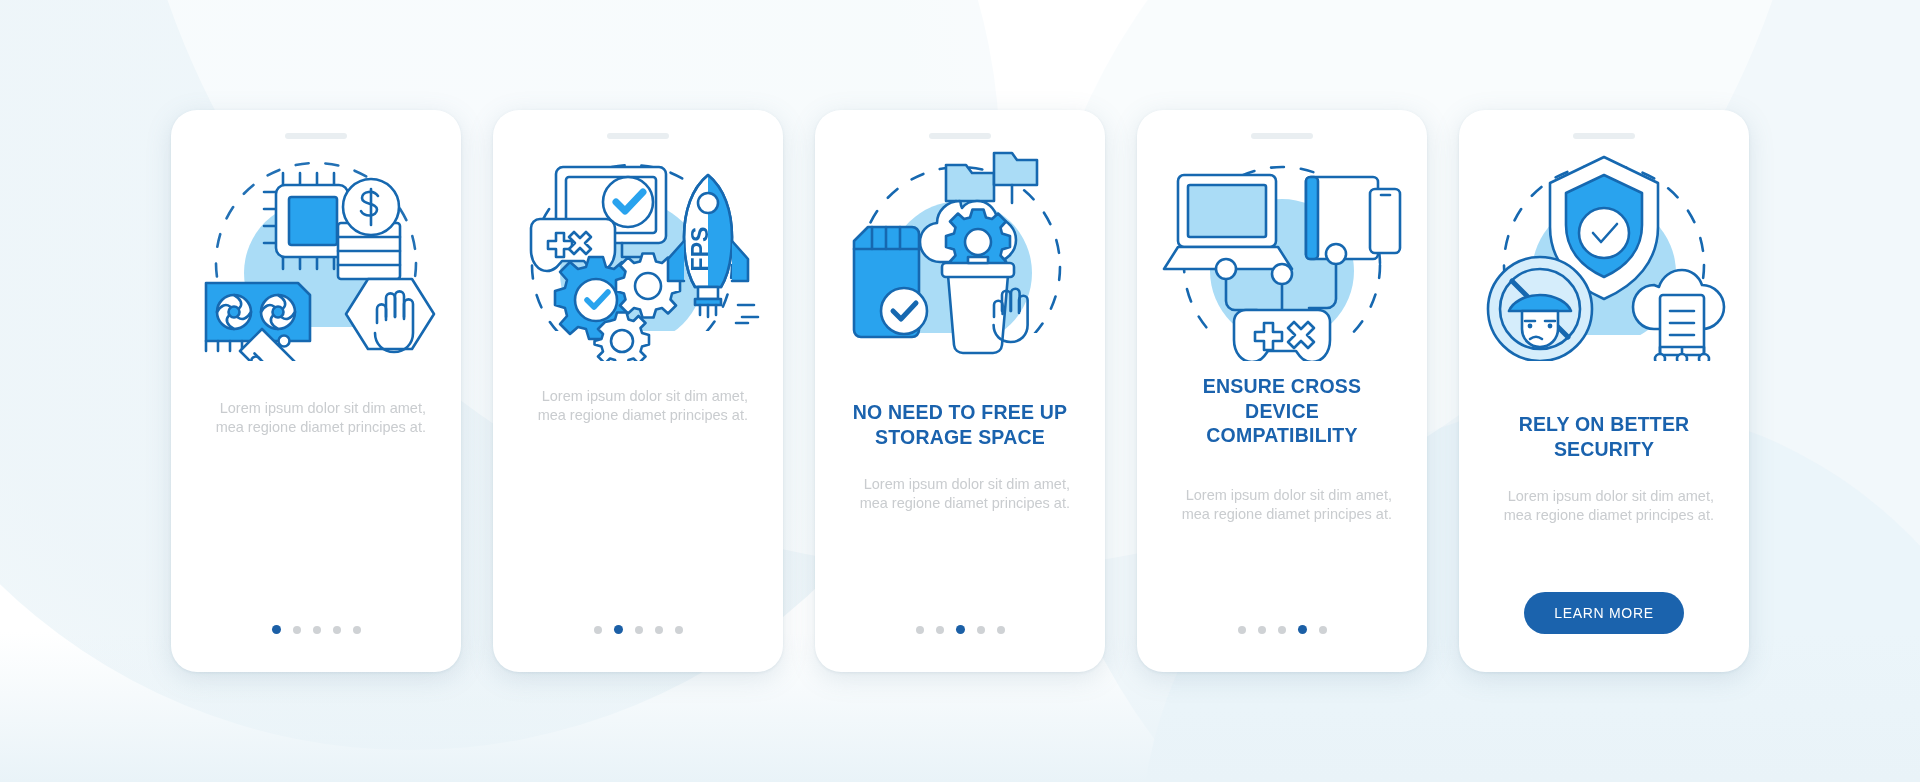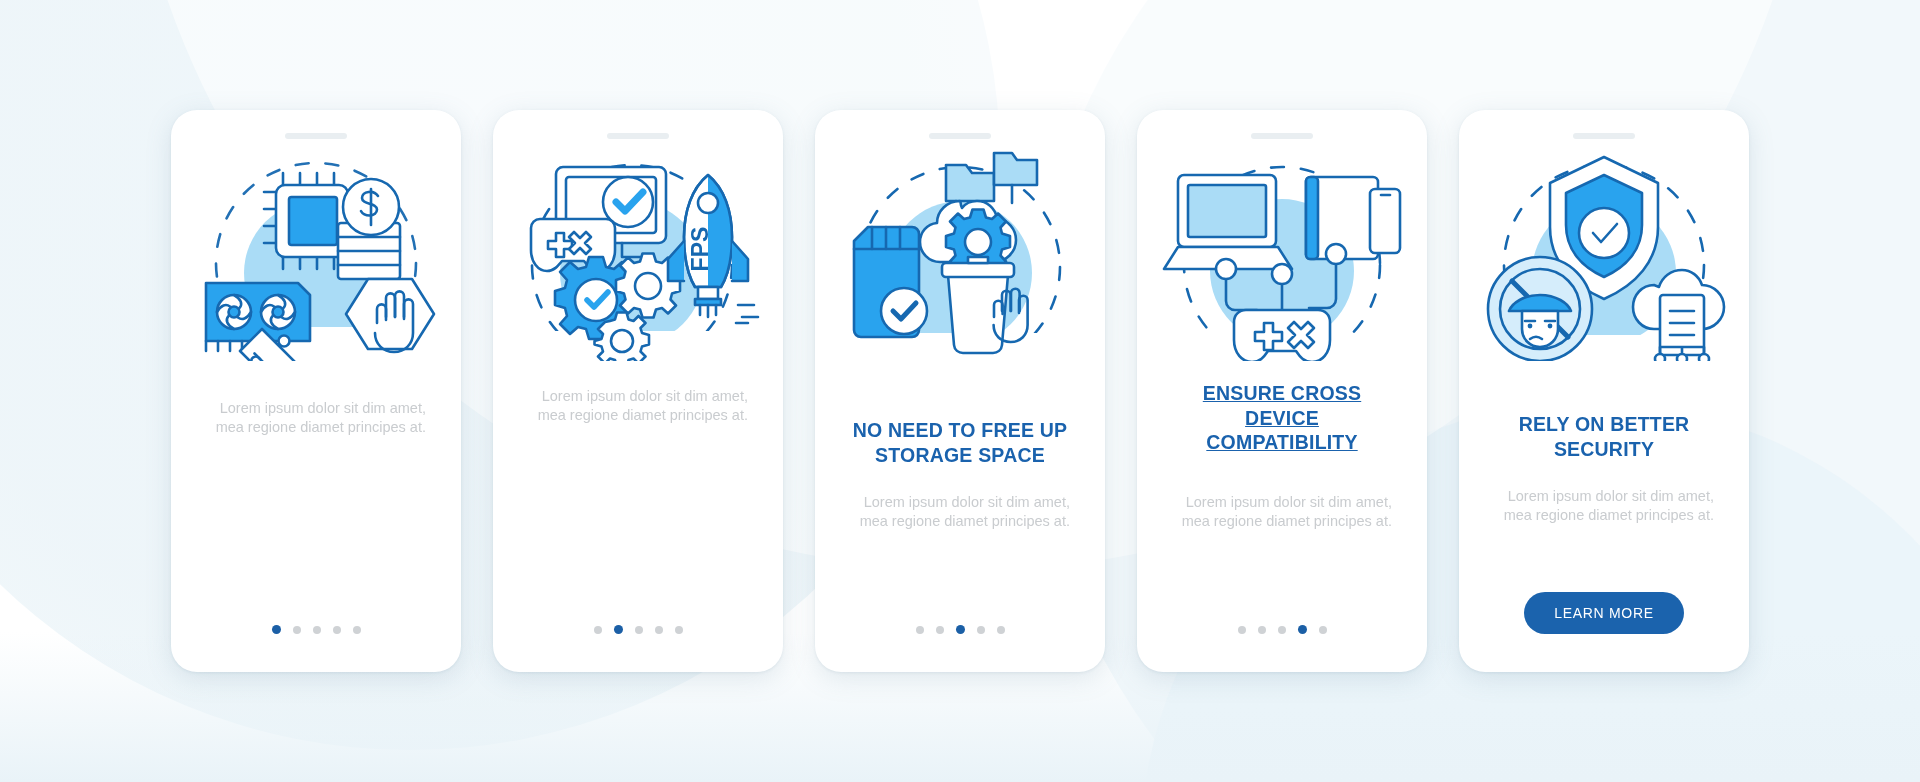--- a/index.html
+++ b/index.html
@@ -70,22 +70,22 @@
   }
   .title{
     color:#1a62ad;
     font-size:19.5px;line-height:24.5px;
     font-weight:bold;letter-spacing:.2px;
     text-align:center;text-transform:uppercase;
     margin:0;padding:0 4px;
   }
   .phone-1 .title{margin-top:26px;}
   .phone-2 .title{margin-top:39px;}
-  .phone-3 .title{margin-top:57px;}
-  .phone-4 .title{margin-top:20px;text-decoration:underline;}
+  .phone-3 .title{margin-top:39px;}
+  .phone-4 .title{margin-top:13px;}
   .phone-5 .title{margin-top:51px;}
 
   .body{
     color:#c9cccf;
     font-size:14.5px;line-height:19px;
     text-align:right;margin:0;padding:0 6px;
     font-weight:normal;
   }
   .phone-1 .body{margin-top:38px;}
   .phone-2 .body{margin-top:26px;}

